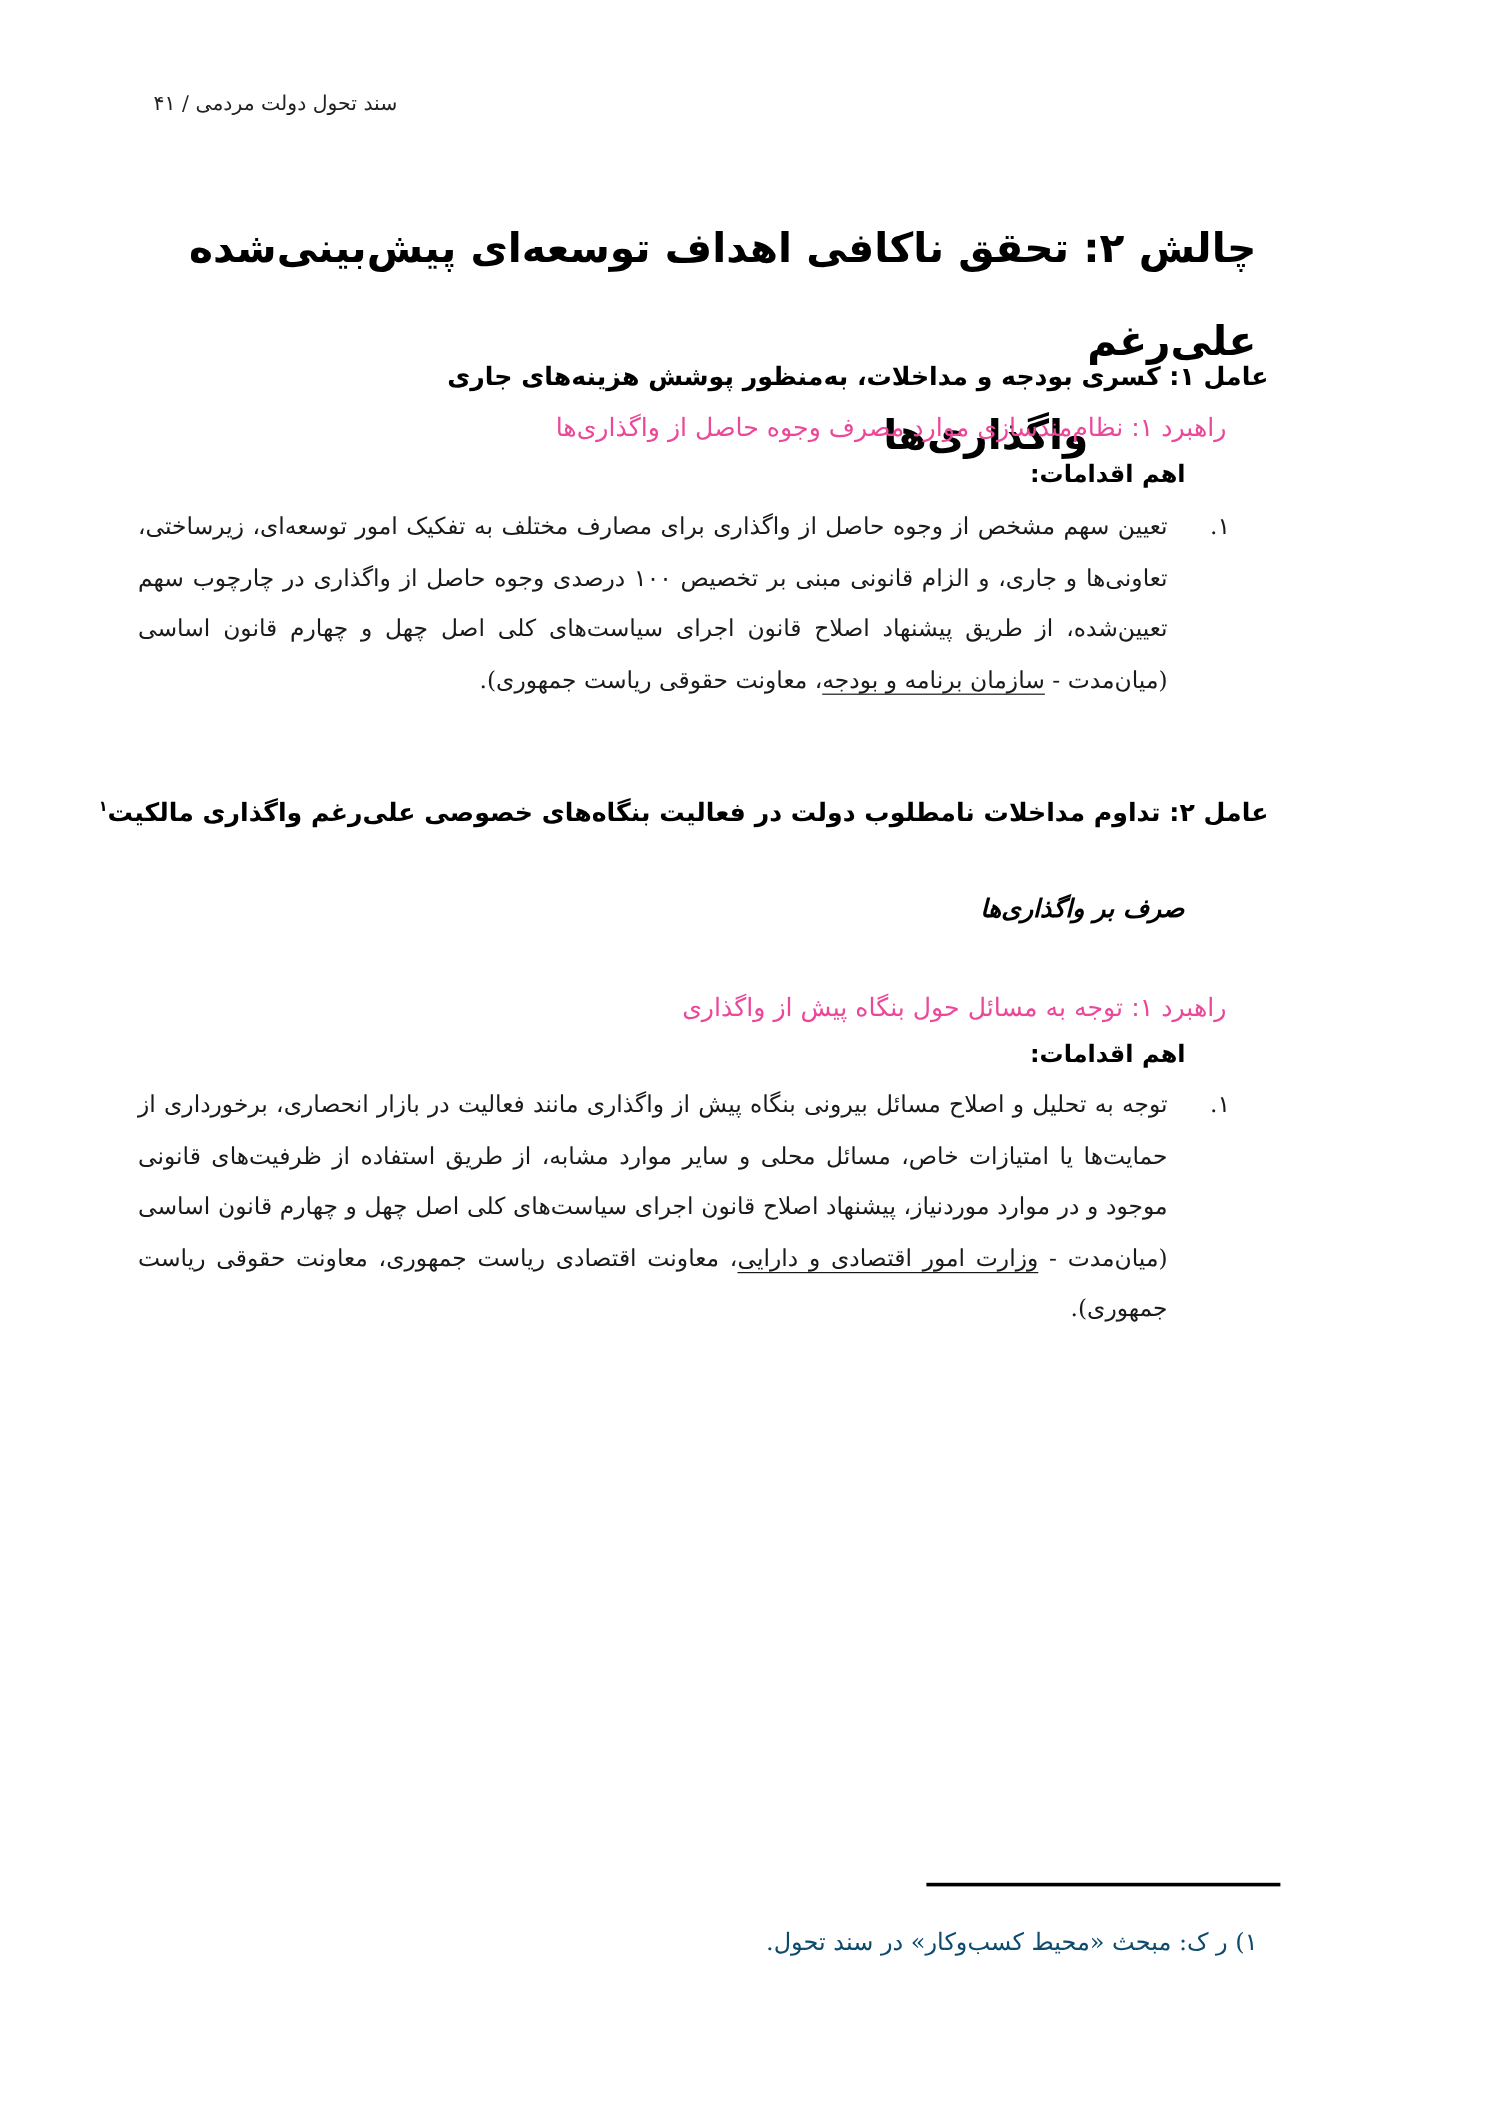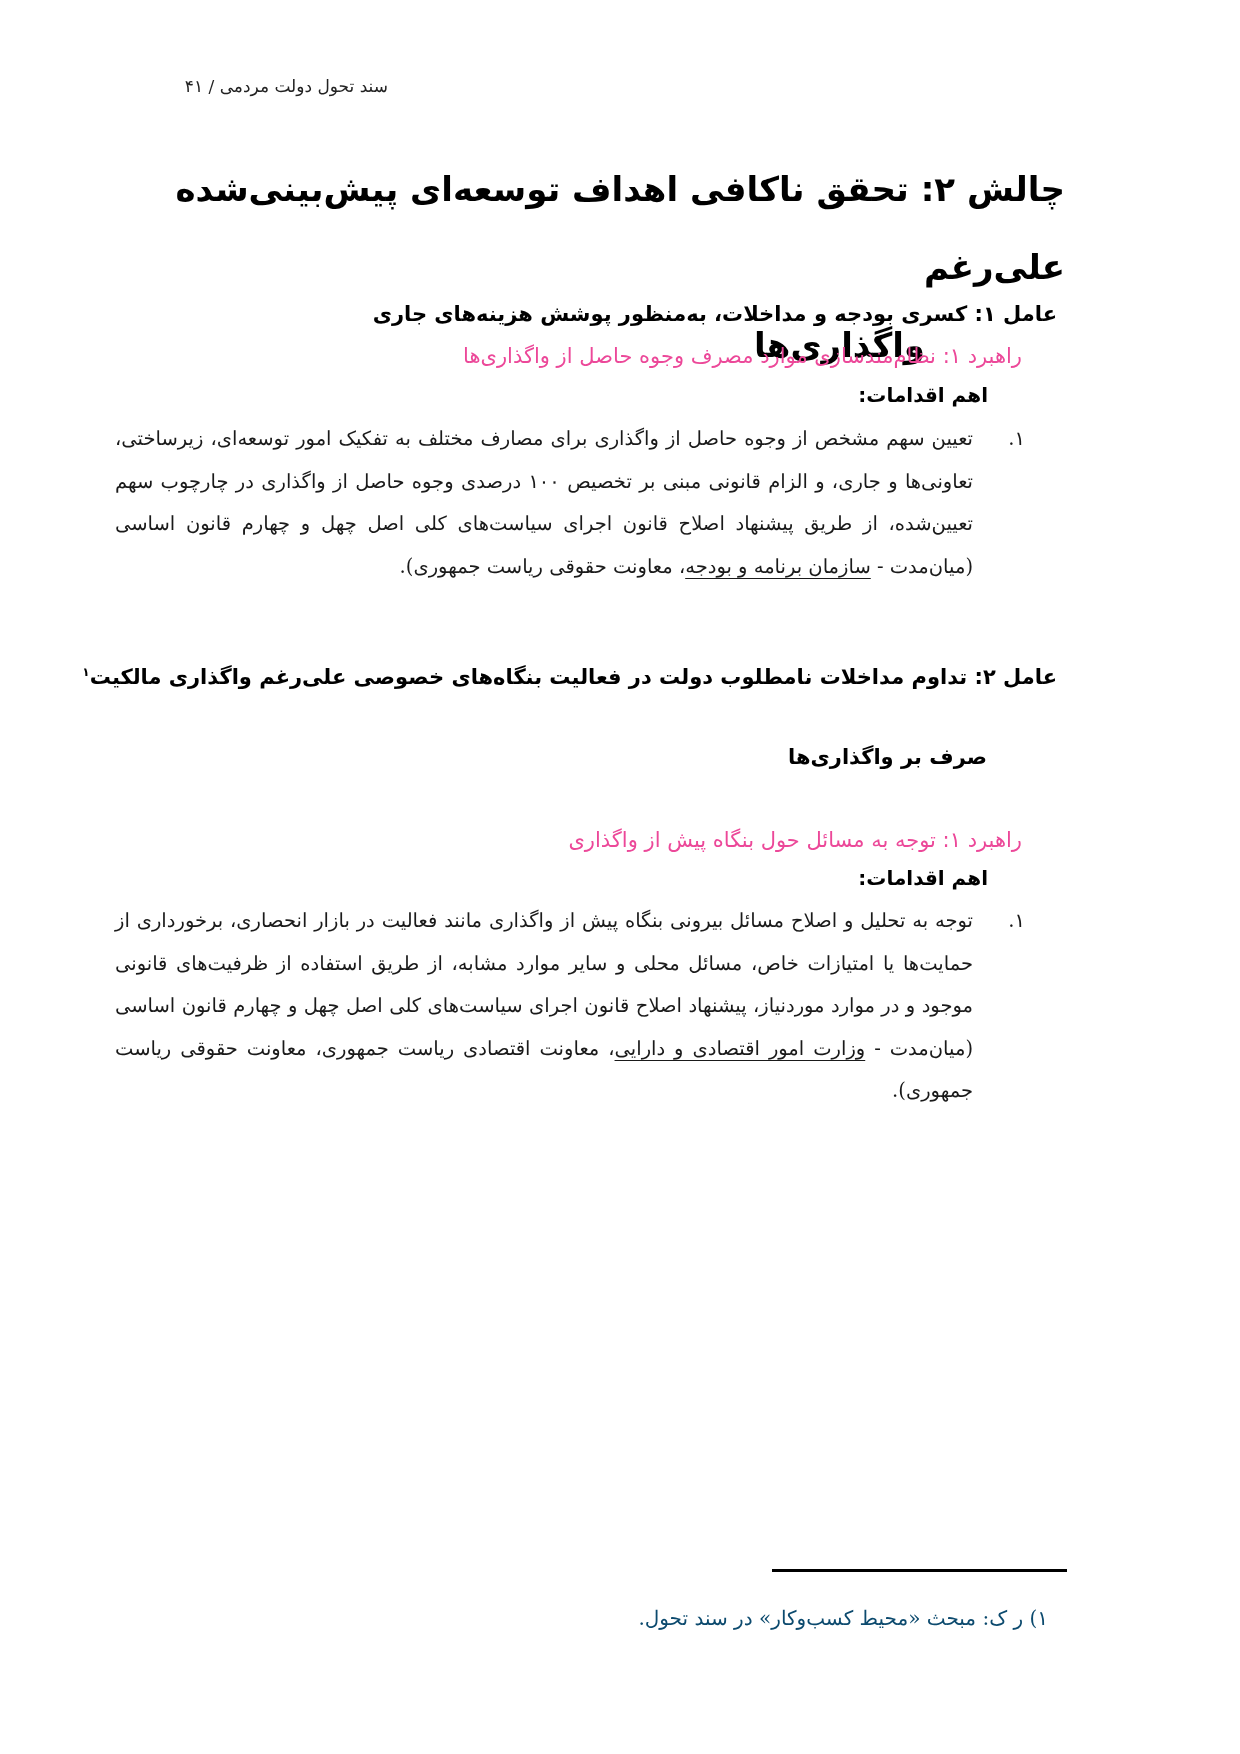--- a/index.html
+++ b/index.html
@@ -14,34 +14,34 @@
       overflow: hidden;
       font-family: "DejaVu Sans", "Liberation Sans", sans-serif;
       color: #111111;
       direction: rtl;
     }
     .running-header {
       position: absolute;
       top: 76px;
       left: 128px;
       width: 260px;
-      text-align: right;
+      text-align: left;
       direction: rtl;
       font-family: "DejaVu Serif", "Liberation Serif", serif;
       font-size: 17px;
       color: #222;
     }
     .running-header span { unicode-bidi: isolate; }
 
     .chapter-title {
       position: absolute;
       top: 150px;
       right: 175px;
       width: 900px;
-      margin: 0;
+      margin: 18px;
       font-size: 34px;
       font-weight: 900;
       line-height: 78px;
       text-align: right;
       color: #000;
       letter-spacing: -0.5px;
     }
     .chapter-title .line2 {
       display: block;
       padding-right: 140px;
@@ -53,20 +53,21 @@
       margin: 0;
       font-size: 21px;
       font-weight: bold;
       line-height: 44px;
       text-align: right;
       color: #000;
     }
     .factor .cont {
       display: block;
       padding-right: 70px;
+      font-style: italic;
     }
     .strategy {
       position: absolute;
       right: 218px;
       margin: 0;
       font-size: 21px;
       font-weight: normal;
       line-height: 44px;
       color: #ec4899;
     }

